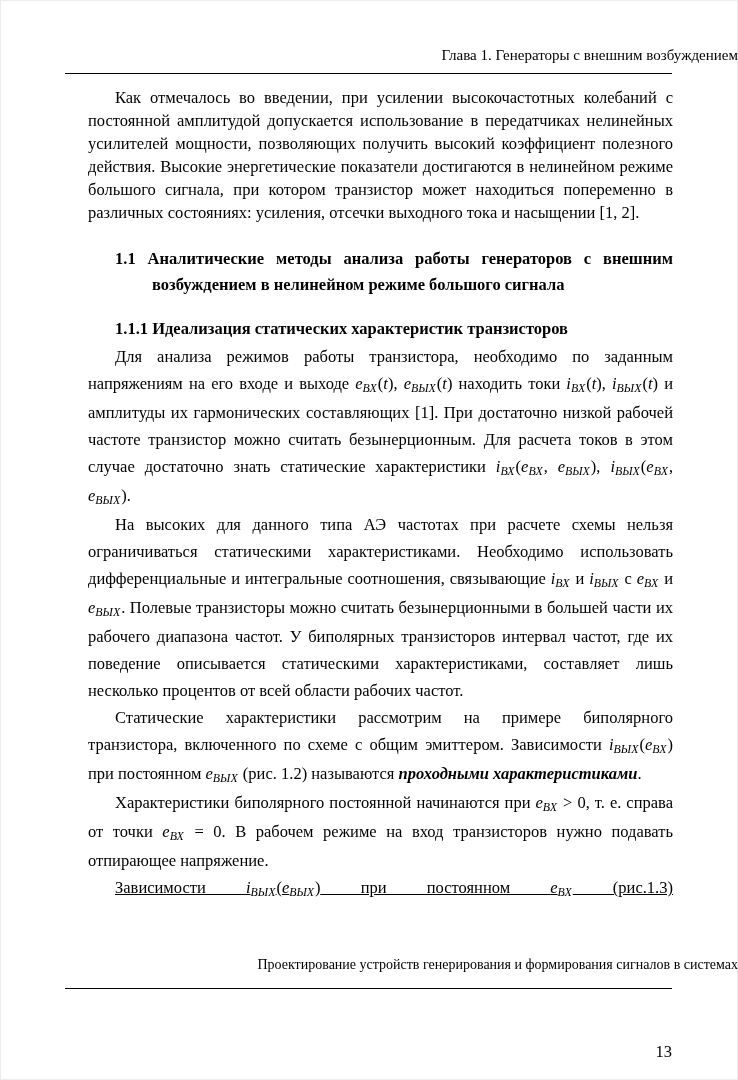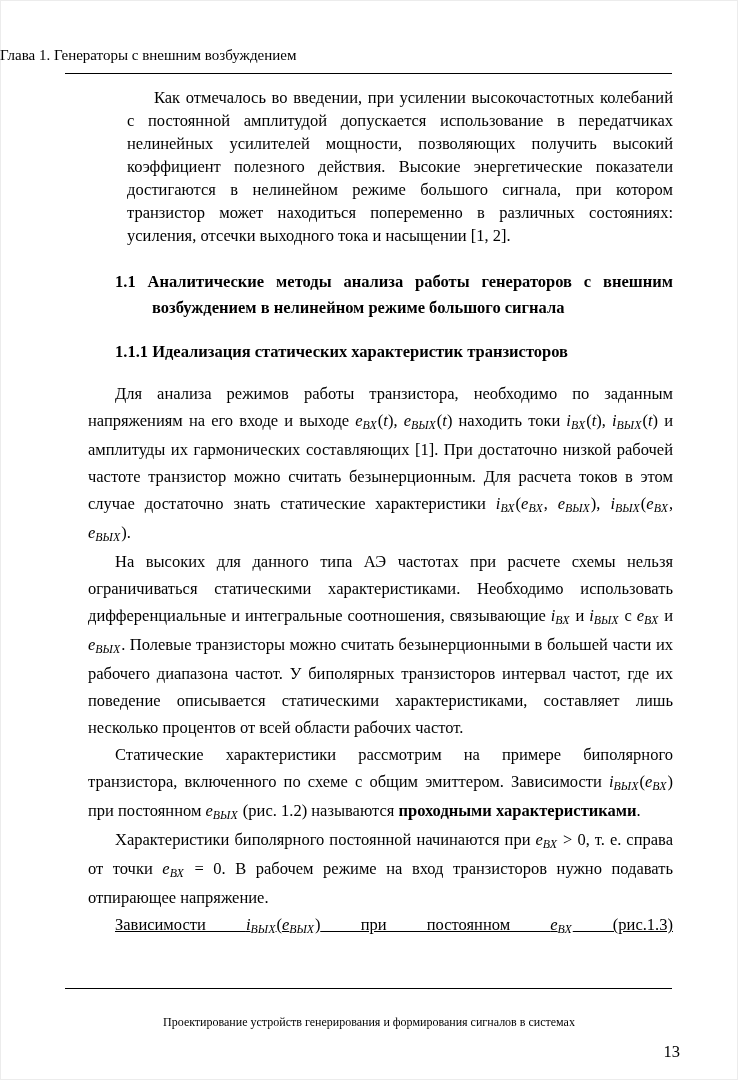--- a/index.html
+++ b/index.html
@@ -9,21 +9,21 @@
     height: 1080px;
     background: #ffffff;
     color: #000000;
     font-family: "Liberation Serif", "DejaVu Serif", serif;
     overflow: hidden;
     box-shadow: inset 0 0 0 1px #ececec;
   }
   .running-header {
     position: absolute;
     top: 46px; left: 0; width: 100%;
-    text-align: left;
+    text-align: right;
     font-size: 15px;
     line-height: 18px;
   }
   .rule {
     position: absolute;
     left: 65px;
     width: 607px;
     border-top: 1.2px solid #000;
     height: 0;
   }
@@ -32,58 +32,58 @@
   .content {
     position: absolute;
     top: 86px;
     left: 88px;
     width: 585px;
     height: 898px;
     overflow: hidden;
     font-size: 16.5px;
   }
   .block { text-align: justify; }
-  .p  { line-height: 23px;  text-indent: 27px; margin-left: 39px; }
+  .p  { line-height: 23px;  text-indent: 27px; }
   .pm { line-height: 27px;  text-indent: 27px; }
   .pj { line-height: 27px;  text-indent: 27px; text-align-last: justify; text-decoration: underline; }
   .h1 {
     font-weight: 700;
     line-height: 26px;
     padding-left: 64px;
     text-indent: -37px;
     margin-top: 22px;
     margin-bottom: 18px;
   }
   .h2 {
     font-weight: 700;
     line-height: 25px;
     text-indent: 27px;
-    margin-bottom: 16px;
+    margin-bottom: 2px;
   }
   .run-i  { font-style: italic; }
   .run-b  { font-weight: 700; }
-  .run-bi { font-weight: 700; }
+  .run-bi { font-weight: 700; font-style: italic; }
   .run-sub {
     font-style: italic;
     font-size: 0.72em;
     position: relative;
     top: 0.28em;
     padding-right: 1px;
   }
   .footer {
     position: absolute;
-    top: 1013px; left: 0; width: 100%;
-    text-align: center;
-    font-size: 12px;
+    top: 955px; left: 0; width: 100%;
+    text-align: right;
+    font-size: 14px;
     line-height: 19px;
   }
   .page-number {
     position: absolute;
     top: 1042px;
-    right: 58px;
+    right: 66px;
     font-size: 16.5px;
   }
 </style>
 </head>
 <body>
 
 <div class="page">
   <div class="running-header">Глава 1. Генераторы с внешним возбуждением</div>
   <div class="rule header-rule"></div>
 

